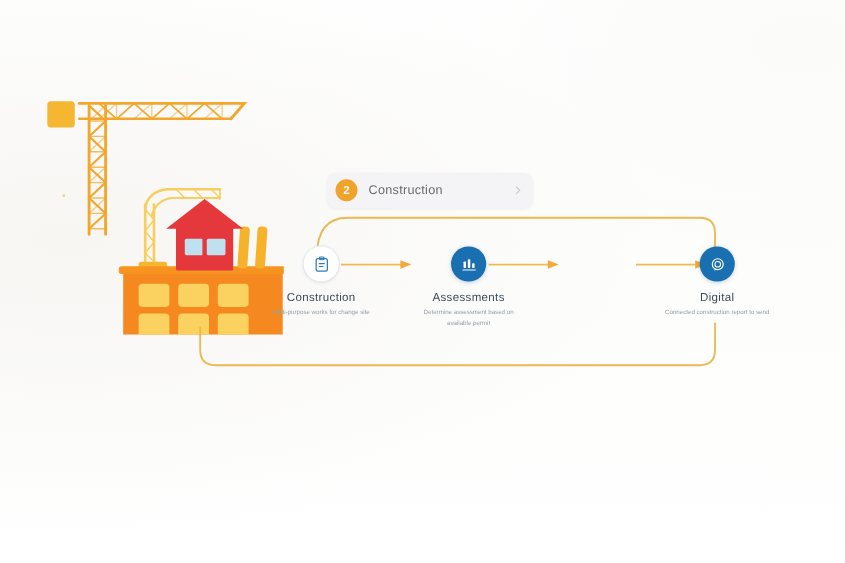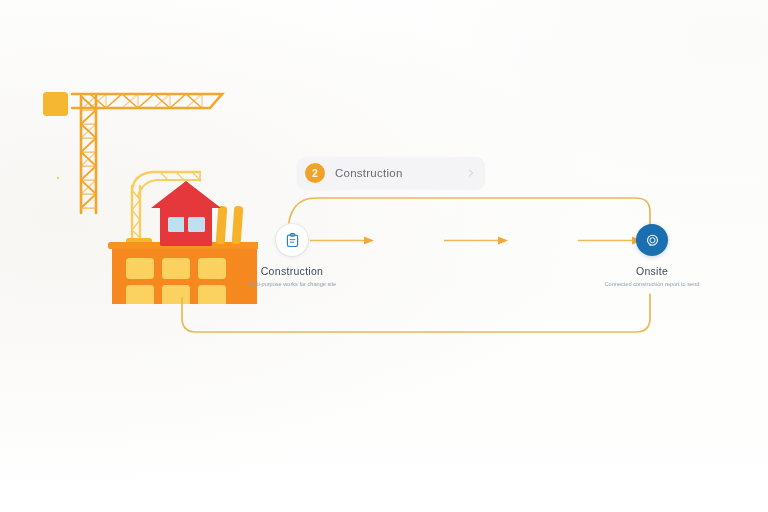--- a/index.html
+++ b/index.html
@@ -278,30 +278,44 @@
             <rect x="7.6" y="1.9" width="4.8" height="3" rx="1" fill="none" stroke="#2E7EB8" stroke-width="1.2"></rect>
             <line x1="7.2" y1="9" x2="12.8" y2="9" stroke="#2E7EB8" stroke-width="1.1" stroke-linecap="round"></line>
             <line x1="7.2" y1="12" x2="11.4" y2="12" stroke="#2E7EB8" stroke-width="1.1" stroke-linecap="round"></line>
           </svg>
         </span>
       </div>
       <div class="step-label">Construction</div>
       <div class="step-desc">Multi-purpose works for change site</div>
     </div>
 
+    <div class="step" style="left:178px;">
+      <div class="step-bubble filled">
+        <span>
+          <svg width="15" height="15" viewBox="0 0 20 20" xmlns="http://www.w3.org/2000/svg">
+            <rect x="3.2" y="6.2" width="3" height="8" rx="1" fill="#ffffff"></rect>
+            <rect x="8.4" y="3.6" width="3" height="10.6" rx="1" fill="#ffffff"></rect>
+            <rect x="13.6" y="8.4" width="3" height="5.8" rx="1" fill="#ffffff"></rect>
+            <line x1="2.4" y1="16.6" x2="17.4" y2="16.6" stroke="#ffffff" stroke-width="1.2" stroke-linecap="round"></line>
+          </svg>
+        </span>
+      </div>
+      <div class="step-label">Assessments</div>
+      <div class="step-desc">Determine assessment based on available permit</div>
+    </div>
 
 
     <div class="step" style="left:404px;">
       <div class="step-bubble filled">
         <span>
           <svg width="15" height="15" viewBox="0 0 20 20" xmlns="http://www.w3.org/2000/svg">
             <circle cx="10" cy="9.6" r="6.6" fill="none" stroke="#ffffff" stroke-width="1.4"></circle>
             <circle cx="10" cy="9.6" r="3.4" fill="none" stroke="#ffffff" stroke-width="1.3"></circle>
             <path d="M7.2 14.6 L5.4 17.4 L9 16" fill="#ffffff"></path>
           </svg>
         </span>
       </div>
-      <div class="step-label">Onsite</div>
+      <div class="step-label">Digital</div>
       <div class="step-desc">Connected construction report to send</div>
     </div>
 
   </div>
 </div>
 
 </body></html>

